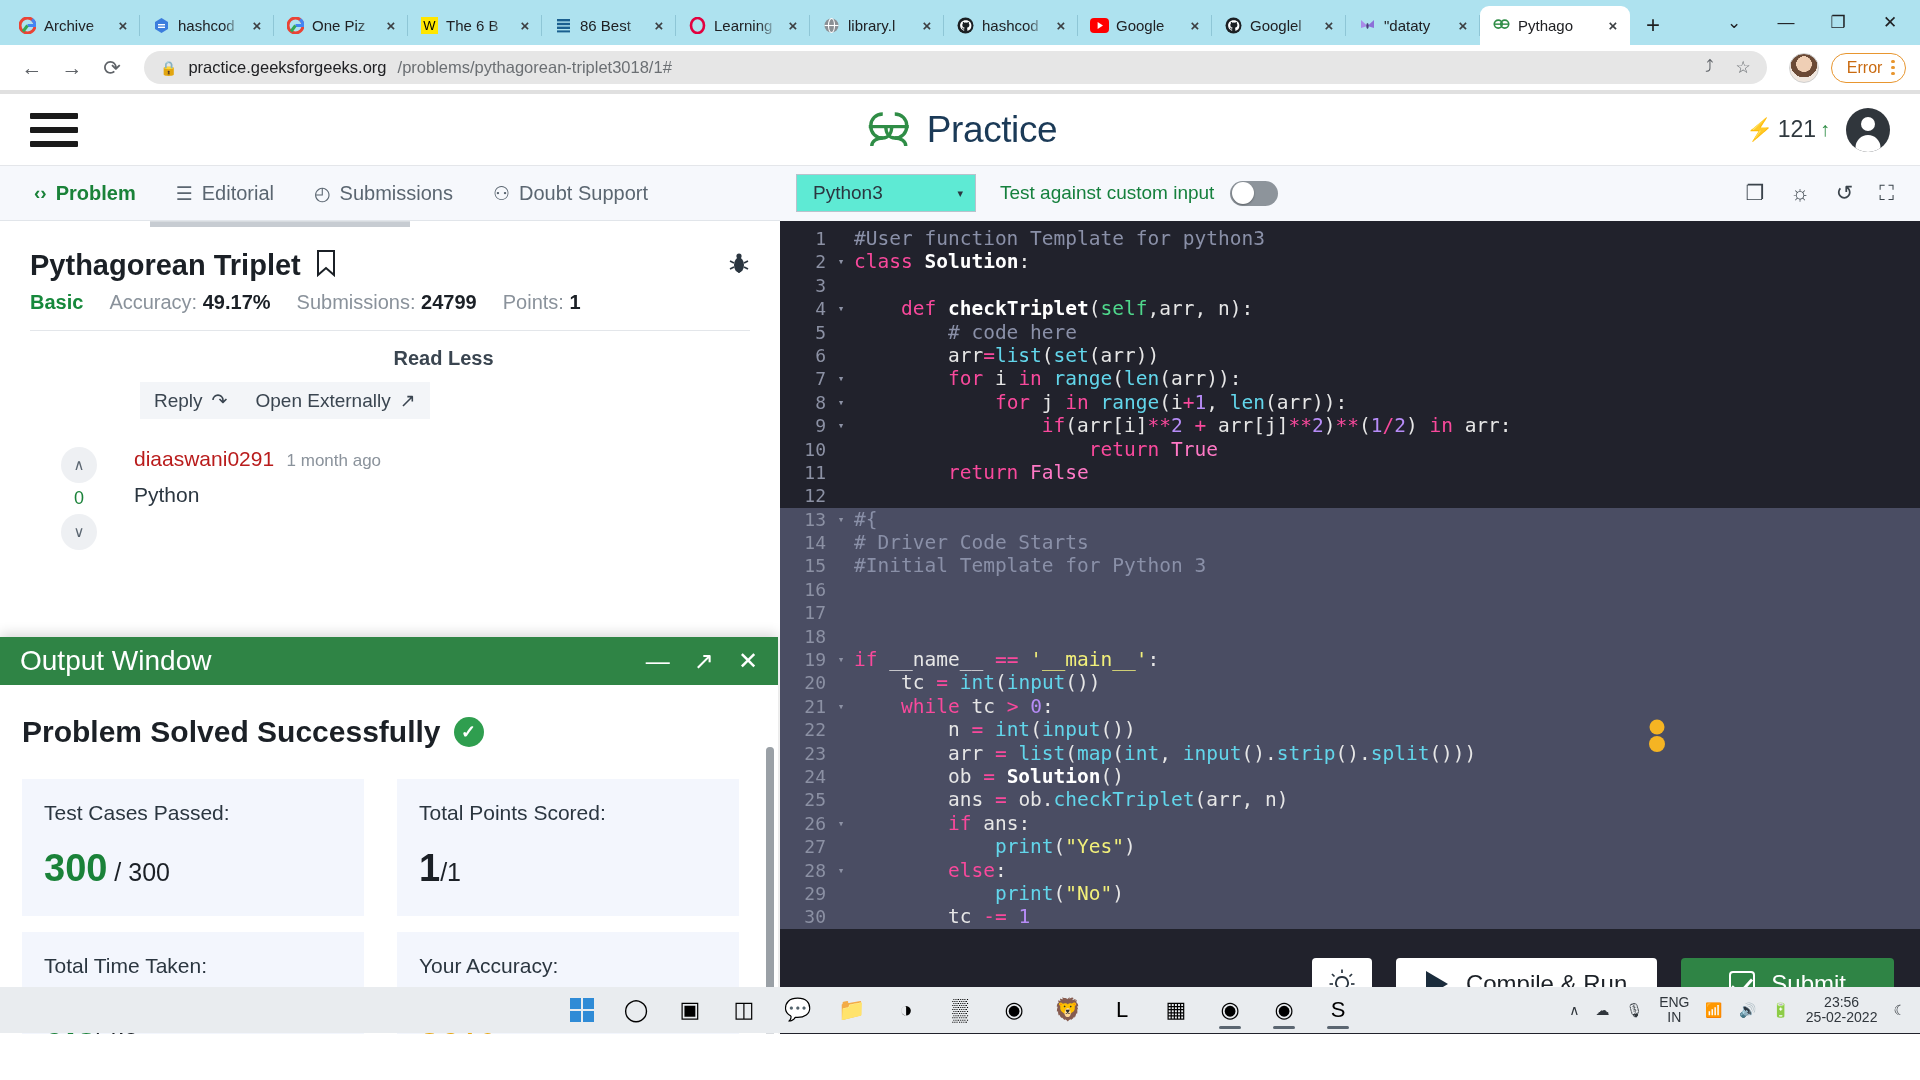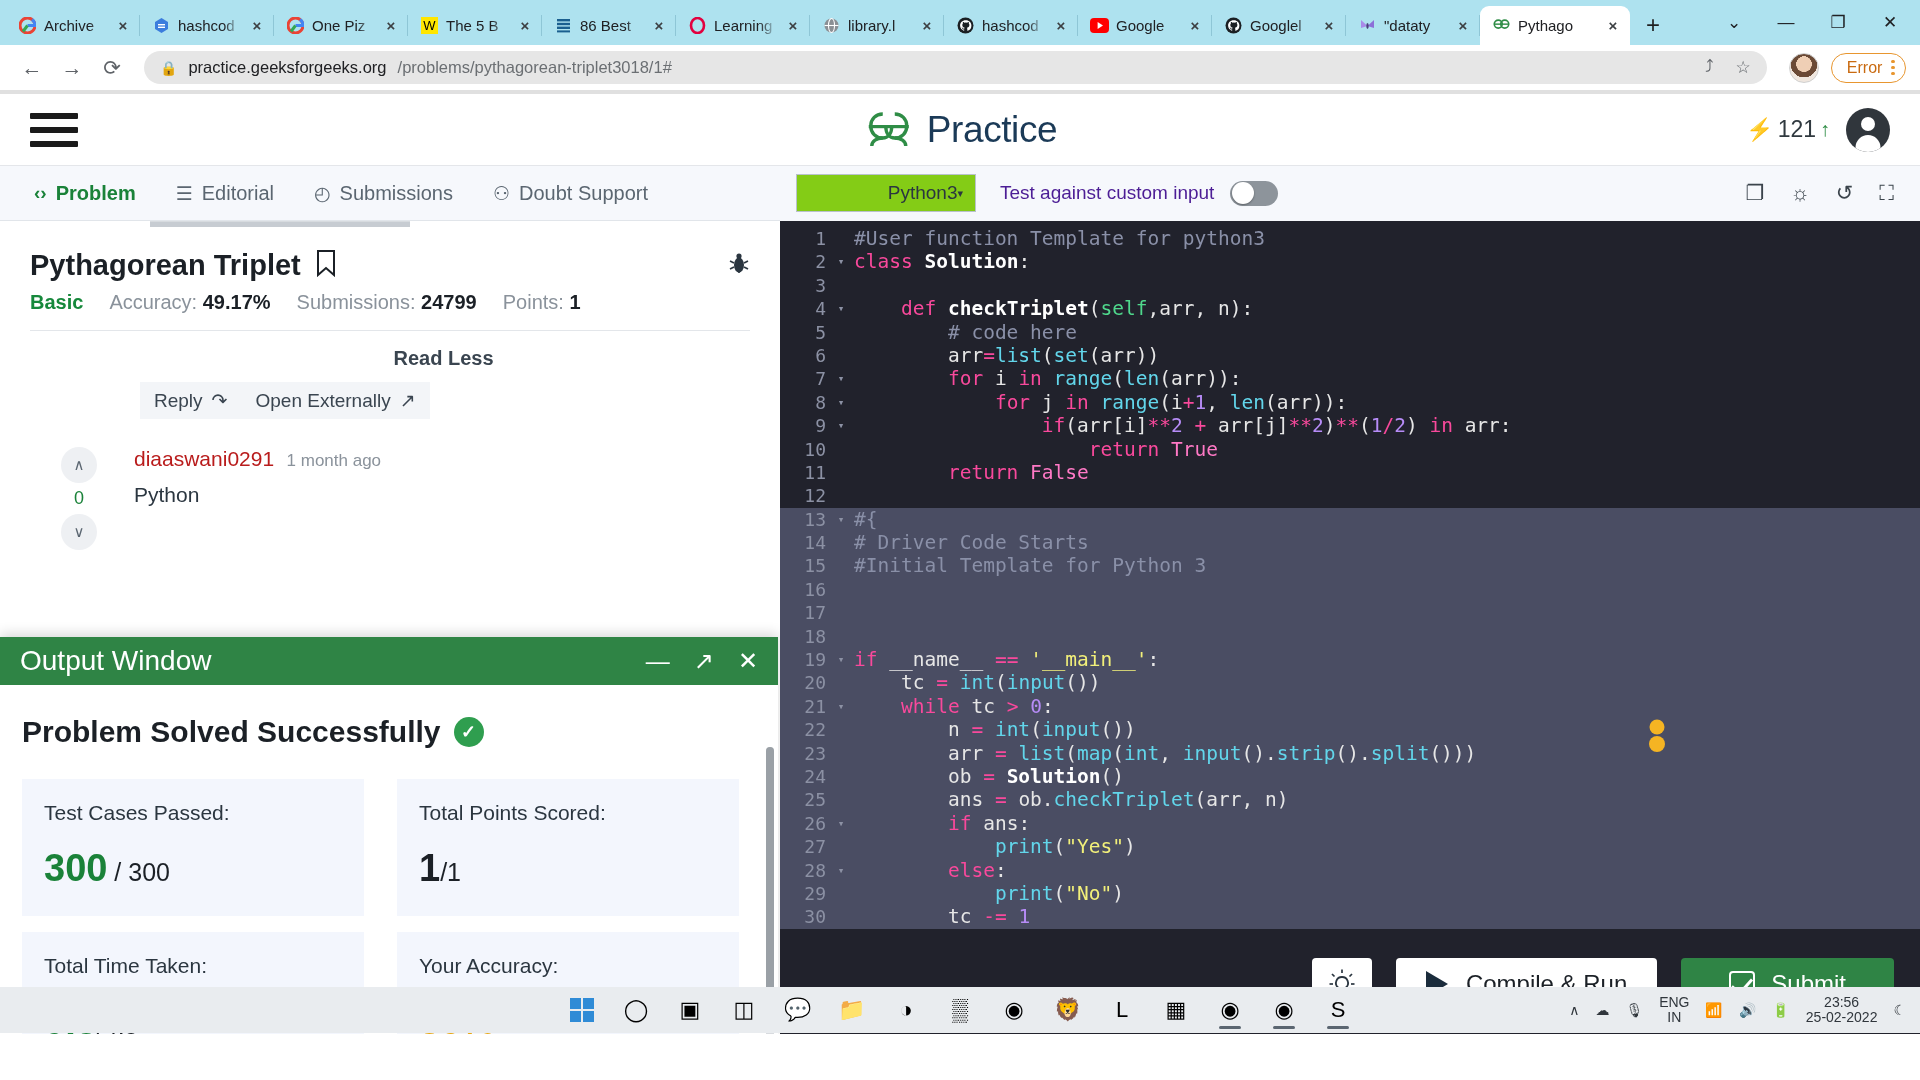--- a/index.html
+++ b/index.html
@@ -144,26 +144,26 @@
     display: flex; align-items: center; gap: 9px;
     font-size: 20px; color: #5b6671; height: 55px;
   }
   .navtab.active { color: #1a8239; font-weight: bold; }
   .navtab .nticon { font-size: 19px; display: flex; align-items: center; }
   .navright {
     flex: 1 1 auto; height: 55px; display: flex; align-items: center;
     padding: 0 26px 0 16px; gap: 24px; background: #f6f8fc;
   }
   .langsel {
-    width: 180px; height: 38px; border: 1px solid #b9c2cc; background: #84cc16;
-    display: flex; align-items: center; justify-content: flex-end;
+    width: 180px; height: 38px; border: 1px solid #b9c2cc; background: #5eead4;
+    display: flex; align-items: center; justify-content: space-between;
     padding: 0 12px 0 16px; font-size: 19px; color: #2b3640;
   }
   .langsel .caret { font-size: 11px; color: #2b3640; }
-  .customin { display: flex; align-items: center; gap: 16px; font-size: 19px; color: #4c1d95; }
+  .customin { display: flex; align-items: center; gap: 16px; font-size: 19px; color: #15803d; }
   .toggle {
     width: 48px; height: 25px; border-radius: 13px; background: #8d949b; position: relative;
   }
   .toggle::after {
     content: ""; position: absolute; left: 1.5px; top: 1.5px;
     width: 22px; height: 22px; border-radius: 50%; background: #fff;
     box-shadow: 0 1px 2px rgba(0,0,0,.35);
   }
   .edicons { margin-left: auto; display: flex; gap: 26px; font-size: 21px; color: #3b444c; }
 
@@ -366,21 +366,21 @@
           <span class="tlabel">One Piz</span>
           <span class="tclose">×</span>
         </div>
         <div class="tab">
           <span class="favicon">
             <svg width="17" height="17" viewBox="0 0 17 17">
               <rect width="17" height="17" fill="#ffe600"></rect>
               <text x="8.5" y="13" font-size="13" font-family="Liberation Sans" text-anchor="middle" fill="#000">W</text>
             </svg>
           </span>
-          <span class="tlabel">The 5 B</span>
+          <span class="tlabel">The 6 B</span>
           <span class="tclose">×</span>
         </div>
         <div class="tab">
           <span class="favicon">
             <svg width="17" height="17" viewBox="0 0 17 17">
               <g fill="#1a5f8f">
                 <rect x="2" y="2" width="13" height="2.4"></rect>
                 <rect x="2" y="5.8" width="13" height="2.4"></rect>
                 <rect x="2" y="9.6" width="13" height="2.4"></rect>
                 <rect x="2" y="13.4" width="13" height="2"></rect>

